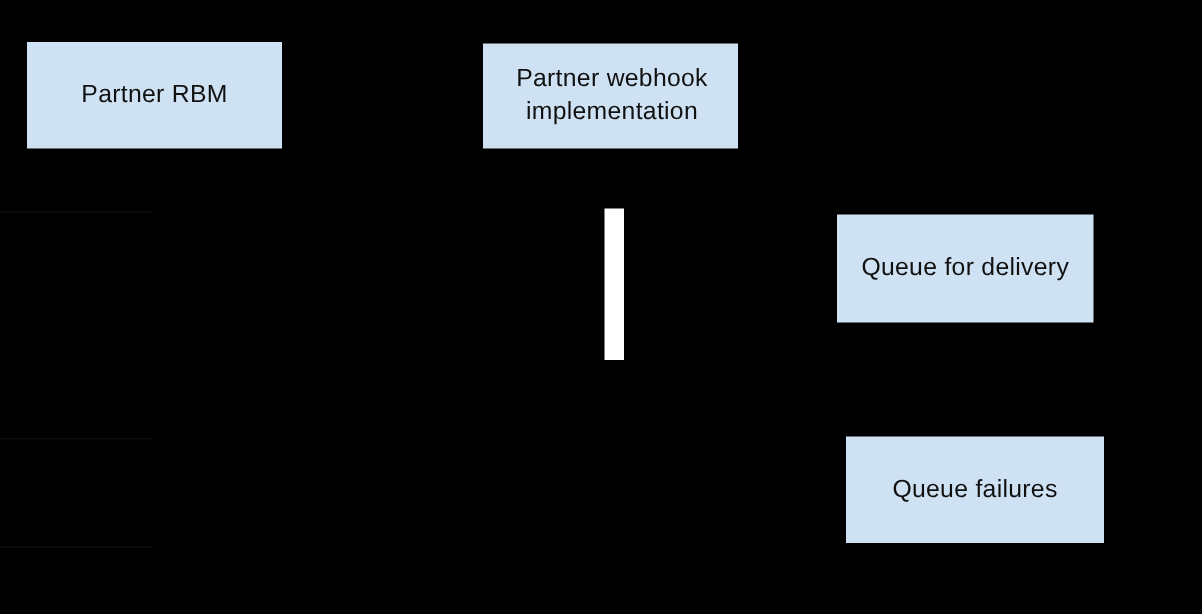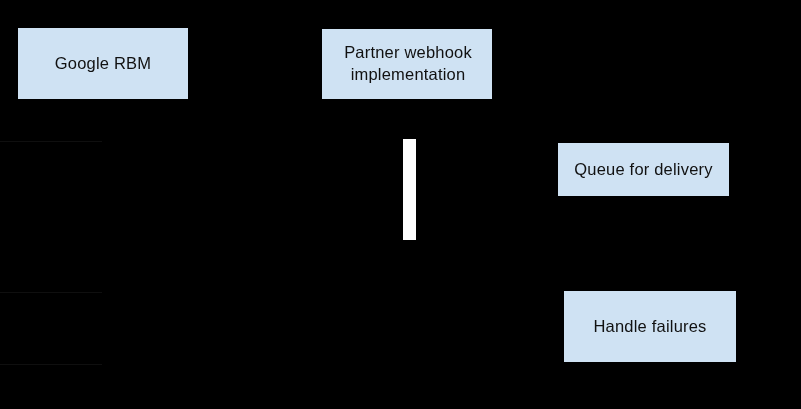--- a/index.html
+++ b/index.html
@@ -24,21 +24,21 @@
     justify-content: center;
     text-align: center;
     font-size: 16.5px;
     line-height: 1.32;
     letter-spacing: 0.2px;
     box-sizing: border-box;
     padding: 4px 10px;
   }
   .node-google-rbm      { left: 18px;  top: 28px;  width: 170px; height: 71px; }
   .node-partner-webhook { left: 322px; top: 29px;  width: 170px; height: 70px; padding-left: 12px; }
-  .node-queue           { left: 558px; top: 143px; width: 171px; height: 53px; }
+  .node-queue           { left: 558px; top: 143px; width: 171px; height: 72px; }
   .node-handle-failures { left: 564px; top: 291px; width: 172px; height: 71px; }
   .activation-bar {
     position: absolute;
     left: 403px;
     top: 139px;
     width: 13px;
     height: 101px;
     background: var(--activation-bar, #ffffff);
   }
   .faint-line {
@@ -51,34 +51,34 @@
   .faint-line-1 { top: 141px; }
   .faint-line-2 { top: 292px; }
   .faint-line-3 { top: 364px; }
 </style>
 </head>
 <body>
 
 <div class="canvas">
 
   <div class="node node-google-rbm">
-    <span>Google RBM</span>
+    <span>Partner RBM</span>
   </div>
 
   <div class="node node-partner-webhook">
     <span>Partner webhook implementation</span>
   </div>
 
   <div class="activation-bar"></div>
 
   <div class="node node-queue">
     <span>Queue for delivery</span>
   </div>
 
   <div class="node node-handle-failures">
-    <span>Handle failures</span>
+    <span>Queue failures</span>
   </div>
 
   <div class="faint-line faint-line-1"></div>
   <div class="faint-line faint-line-2"></div>
   <div class="faint-line faint-line-3"></div>
 
 </div>
 
 </body></html>

